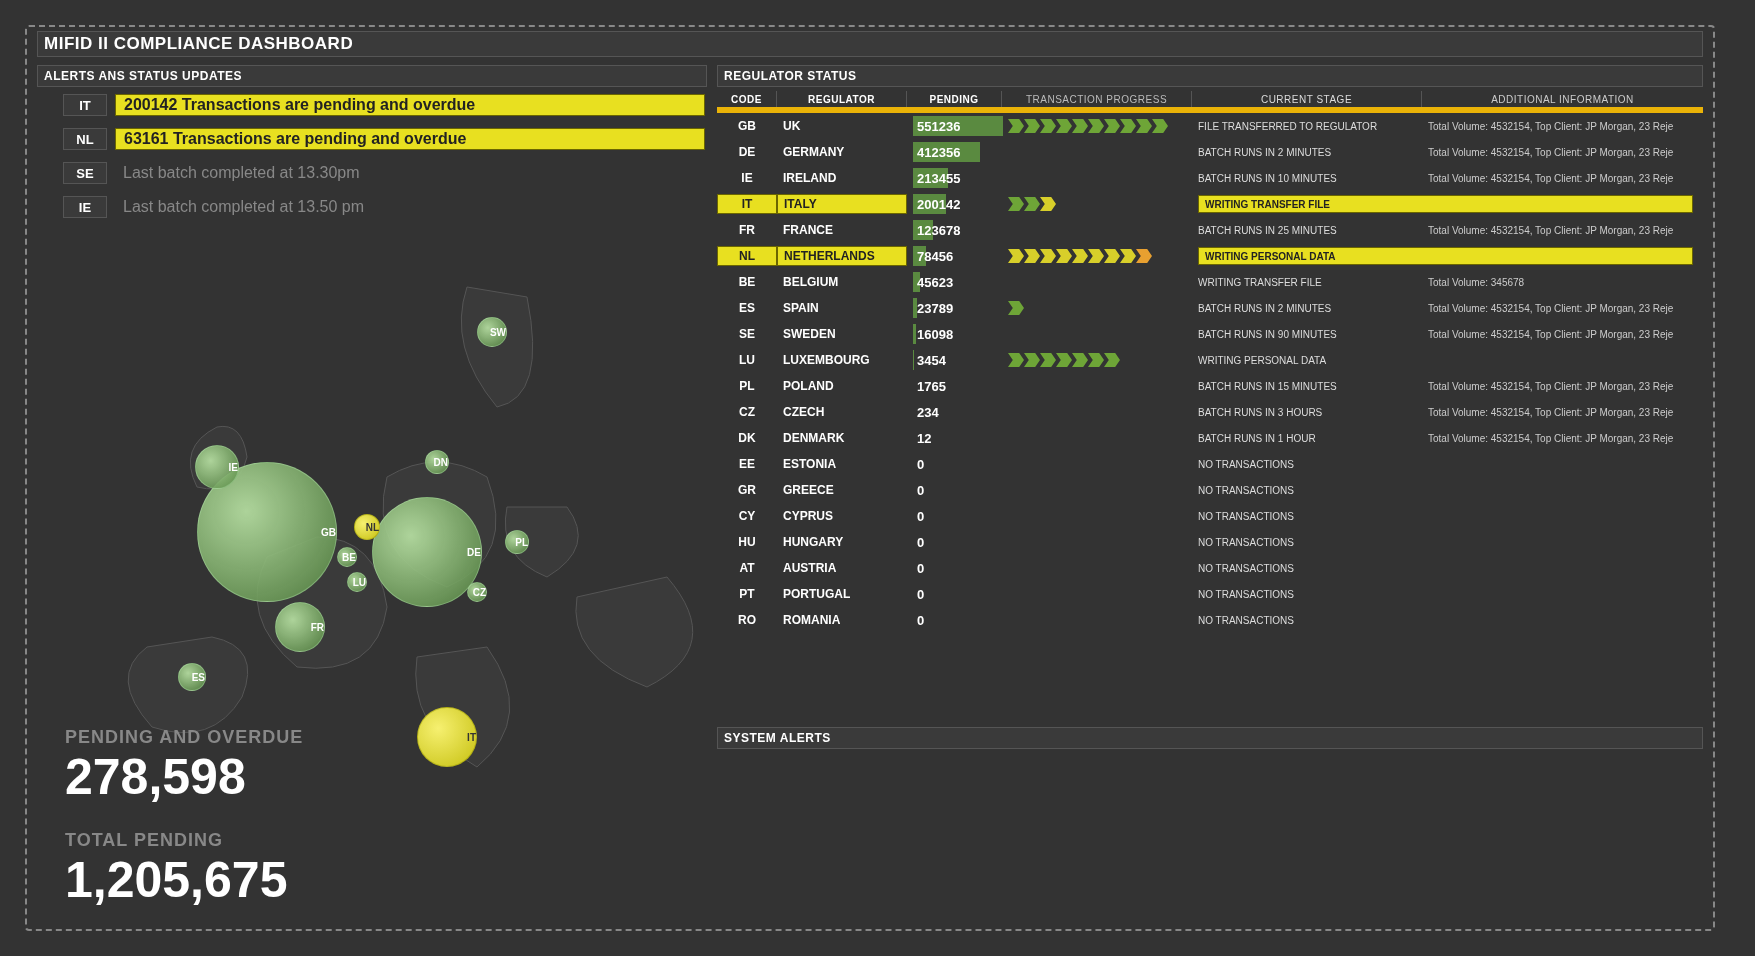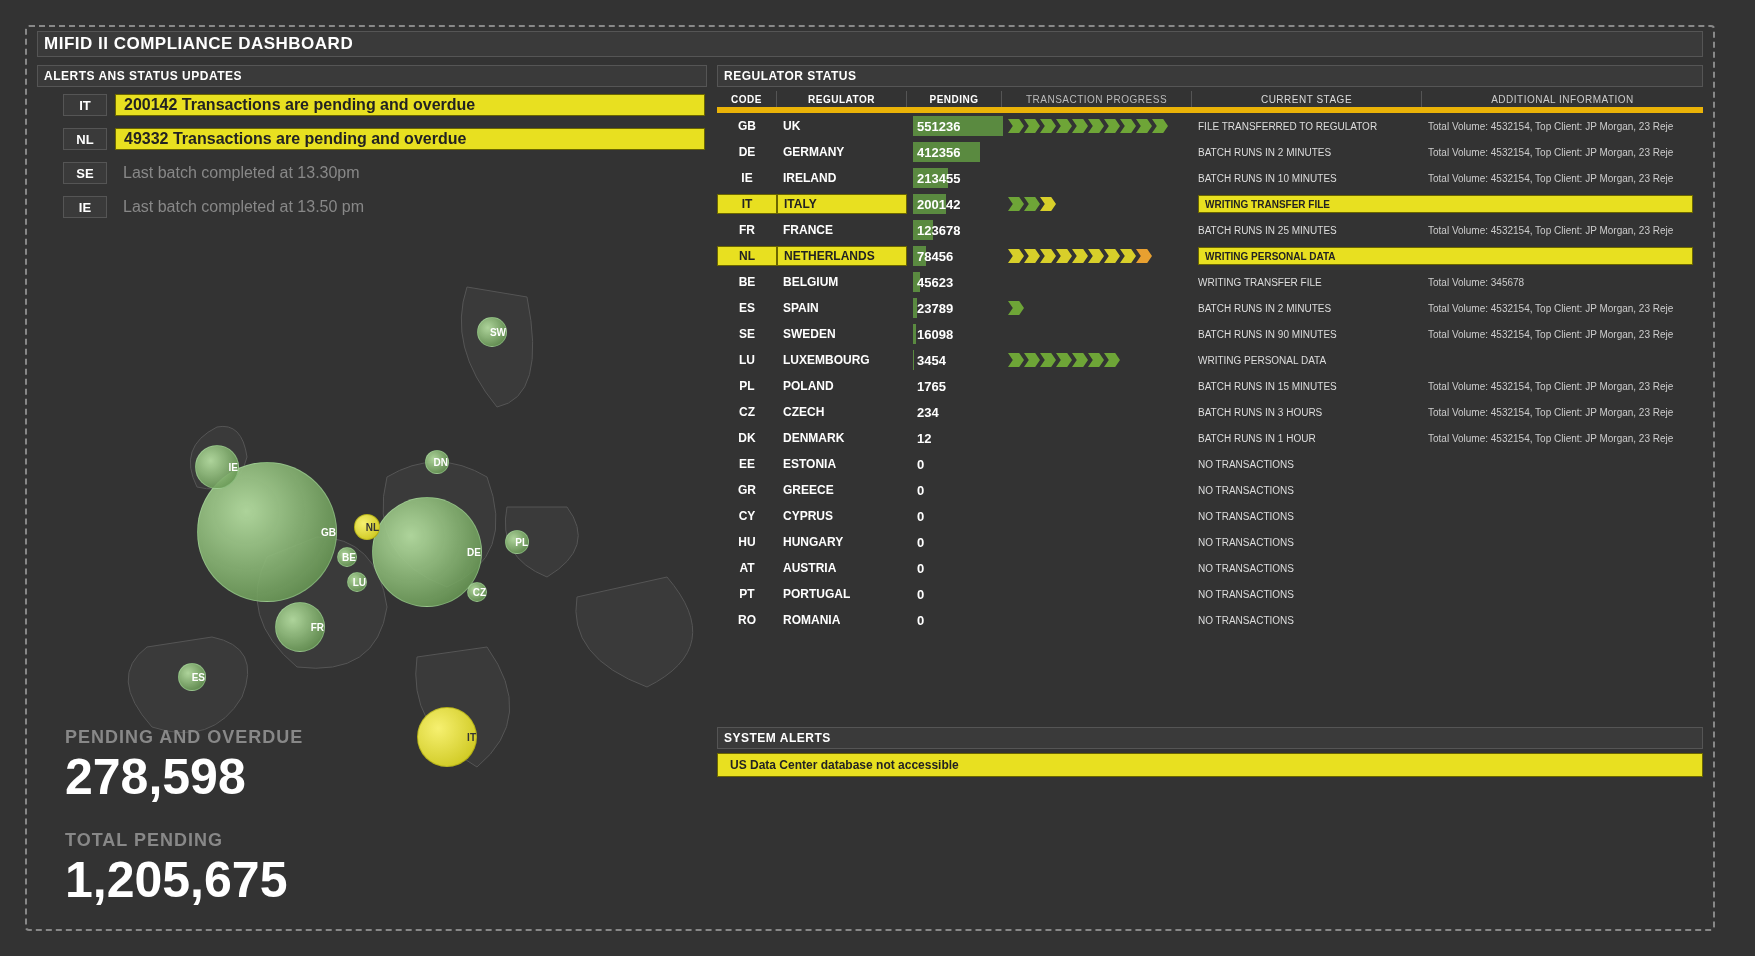--- a/index.html
+++ b/index.html
@@ -108,21 +108,21 @@
   <div class="section-title reg-title">REGULATOR STATUS</div>
   <div class="section-title sys-title">SYSTEM ALERTS</div>
 
   <div class="alerts" id="alerts">
       <div class="alert-row">
         <div class="alert-code">IT</div>
         <div class="alert-msg ">200142 Transactions are pending and overdue</div>
       </div>
       <div class="alert-row">
         <div class="alert-code">NL</div>
-        <div class="alert-msg ">49332 Transactions are pending and overdue</div>
+        <div class="alert-msg ">63161 Transactions are pending and overdue</div>
       </div>
       <div class="alert-row">
         <div class="alert-code">SE</div>
         <div class="alert-msg plain">Last batch completed at 13.30pm</div>
       </div>
       <div class="alert-row">
         <div class="alert-code">IE</div>
         <div class="alert-msg plain">Last batch completed at 13.50 pm</div>
       </div>
     </div>
@@ -590,15 +590,14 @@
           </div>
           <div class="c-prog">
             <div class="chev-row"></div>
           </div>
           <div class="c-stage">NO TRANSACTIONS</div>
           <div class="c-info"></div>
         </div>
       </div>
   </div>
 
-  <div class="sys-msg">US Data Center database not accessible</div>
 
 </div>
 
 </body></html>

